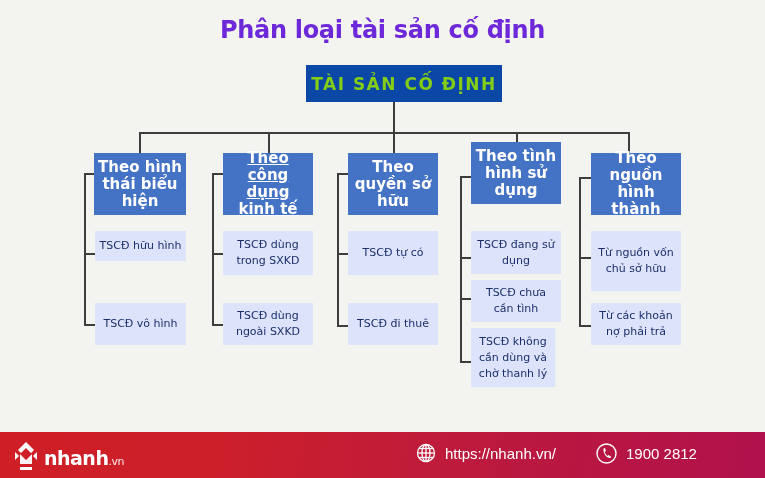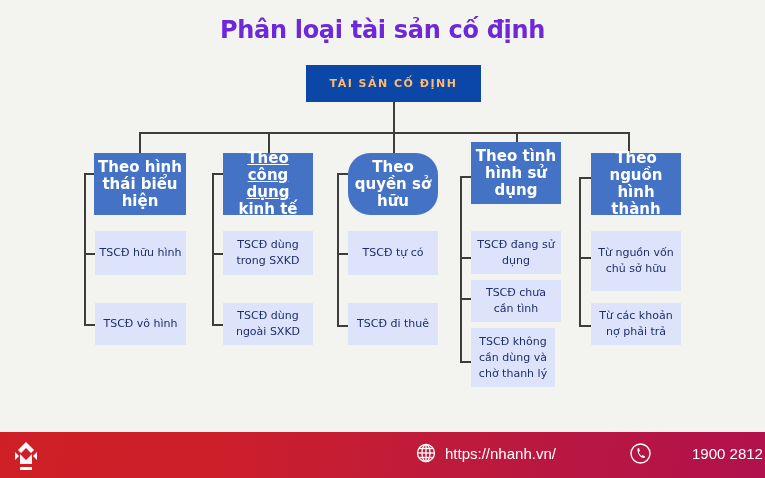--- a/index.html
+++ b/index.html
@@ -8,22 +8,22 @@
     background: #f3f3ef;
     font-family: "DejaVu Sans", "Liberation Sans", sans-serif;
     position: relative;
   }
   .title {
     position: absolute; left: 0; top: 16px; width: 765px;
     text-align: center; color: #6d28d9; font-weight: bold; font-size: 24px;
     letter-spacing: -0.3px;
   }
   .root {
-    position: absolute; left: 306px; top: 65px; width: 175px; height: 37px;
-    background: #0b47a6; color: #fdba74; font-weight: bold; font-size: 11px;
+    position: absolute; left: 306px; top: 65px; width: 196px; height: 37px;
+    background: #0b47a6; color: #84cc16; font-weight: bold; font-size: 17px;
     letter-spacing: 1.5px; display: flex; align-items: center; justify-content: center;
   }
   .line { position: absolute; background: #3d3d3d; }
   .cat {
     position: absolute; background: #4472c4; color: #fff; font-weight: bold;
     font-size: 15px; line-height: 17px; text-align: center;
     display: flex; align-items: center; justify-content: center; padding: 0 4px;
   }
   .leaf {
     position: absolute; background: #dce3fb; color: #1c2f6b;
@@ -58,42 +58,42 @@
 <div class="line" style="left:516px;top:132px;width:1.5px;height:22px;"></div>
 <div class="line" style="left:628px;top:132px;width:1.5px;height:22px;"></div>
 
 <div class="cat" style="left:94px;top:153px;width:92px;height:62px;">
   <span>Theo hình thái biểu hiện</span>
 </div>
 <div class="line" style="left:84px;top:173px;width:1.5px;height:152px;"></div>
 <div class="line" style="left:84px;top:173px;width:10px;height:1.5px;"></div>
 <div class="line" style="left:84px;top:253px;width:11px;height:1.5px;"></div>
 <div class="line" style="left:84px;top:324px;width:11px;height:1.5px;"></div>
-<div class="leaf" style="left:95px;top:231px;width:91px;height:44px;">
+<div class="leaf" style="left:95px;top:231px;width:91px;height:30px;">
   <span>TSCĐ hữu hình</span>
 </div>
 <div class="leaf" style="left:95px;top:303px;width:91px;height:42px;">
   <span>TSCĐ vô hình</span>
 </div>
 
 <div class="cat" style="left:223px;top:153px;width:90px;height:62px;text-decoration:underline;">
   <span>Theo công dụng kinh tế</span>
 </div>
 <div class="line" style="left:212px;top:173px;width:1.5px;height:152px;"></div>
 <div class="line" style="left:212px;top:173px;width:11px;height:1.5px;"></div>
 <div class="line" style="left:212px;top:253px;width:11px;height:1.5px;"></div>
 <div class="line" style="left:212px;top:324px;width:11px;height:1.5px;"></div>
 <div class="leaf" style="left:223px;top:231px;width:90px;height:44px;">
   <span>TSCĐ dùng trong SXKD</span>
 </div>
 <div class="leaf" style="left:223px;top:303px;width:90px;height:42px;">
   <span>TSCĐ dùng ngoài SXKD</span>
 </div>
 
-<div class="cat" style="left:348px;top:153px;width:90px;height:62px;border-radius:22px;">
+<div class="cat" style="left:348px;top:153px;width:90px;height:62px;">
   <span>Theo quyền sở hữu</span>
 </div>
 <div class="line" style="left:337px;top:173px;width:1.5px;height:153px;"></div>
 <div class="line" style="left:337px;top:173px;width:11px;height:1.5px;"></div>
 <div class="line" style="left:337px;top:253px;width:11px;height:1.5px;"></div>
 <div class="line" style="left:337px;top:325px;width:11px;height:1.5px;"></div>
 <div class="leaf" style="left:348px;top:231px;width:90px;height:44px;">
   <span>TSCĐ tự có</span>
 </div>
 <div class="leaf" style="left:348px;top:303px;width:90px;height:42px;">
@@ -136,34 +136,35 @@
   <div class="logo">
     <span>
       <svg width="28" height="32" viewBox="0 0 28 32">
         <path d="M14 2 L6 10 L9 13 L14 8 L19 13 L22 10 Z" fill="#fff"></path>
         <path d="M3 12 L7 16 L3 20 Z" fill="#fff"></path>
         <path d="M25 12 L21 16 L25 20 Z" fill="#fff"></path>
         <path d="M8 14 L14 20 L20 14 L20 24 L8 24 Z" fill="#fff" opacity="0.95"></path>
         <rect x="8" y="27" width="12" height="3" fill="#fff"></rect>
       </svg>
     </span>
+    <span class="logo-text"><span>nhanh</span><span class="logo-tld">.vn</span></span>
   </div>
 
   <div class="footer-item" style="left:416px;">
     <svg width="20" height="20" viewBox="0 0 20 20" fill="none" stroke="#fff" stroke-width="1.3">
       <circle cx="10" cy="10" r="8.5"></circle>
       <ellipse cx="10" cy="10" rx="4" ry="8.5"></ellipse>
       <line x1="1.5" y1="10" x2="18.5" y2="10"></line>
       <line x1="3" y1="5.5" x2="17" y2="5.5"></line>
       <line x1="3" y1="14.5" x2="17" y2="14.5"></line>
       <line x1="10" y1="1.5" x2="10" y2="18.5"></line>
     </svg>
     <span>https://nhanh.vn/</span>
   </div>
 
-  <div class="footer-item" style="left:630px;gap:32px;">
+  <div class="footer-item" style="left:596px;">
     <svg width="21" height="21" viewBox="0 0 21 21" fill="none" stroke="#fff" stroke-width="1.4">
       <circle cx="10.5" cy="10.5" r="9.5"></circle>
       <path d="M7.5 5.5 L9 5 L10 8 L8.7 8.8 C9 10.5 10 12 11.5 13 L12.5 12 L15 13.5 L14.5 15 C11 15.5 7 11 7.5 5.5 Z" fill="#fff" stroke="none"></path>
     </svg>
     <span>1900 2812</span>
   </div>
 </div>
 
 </body></html>

